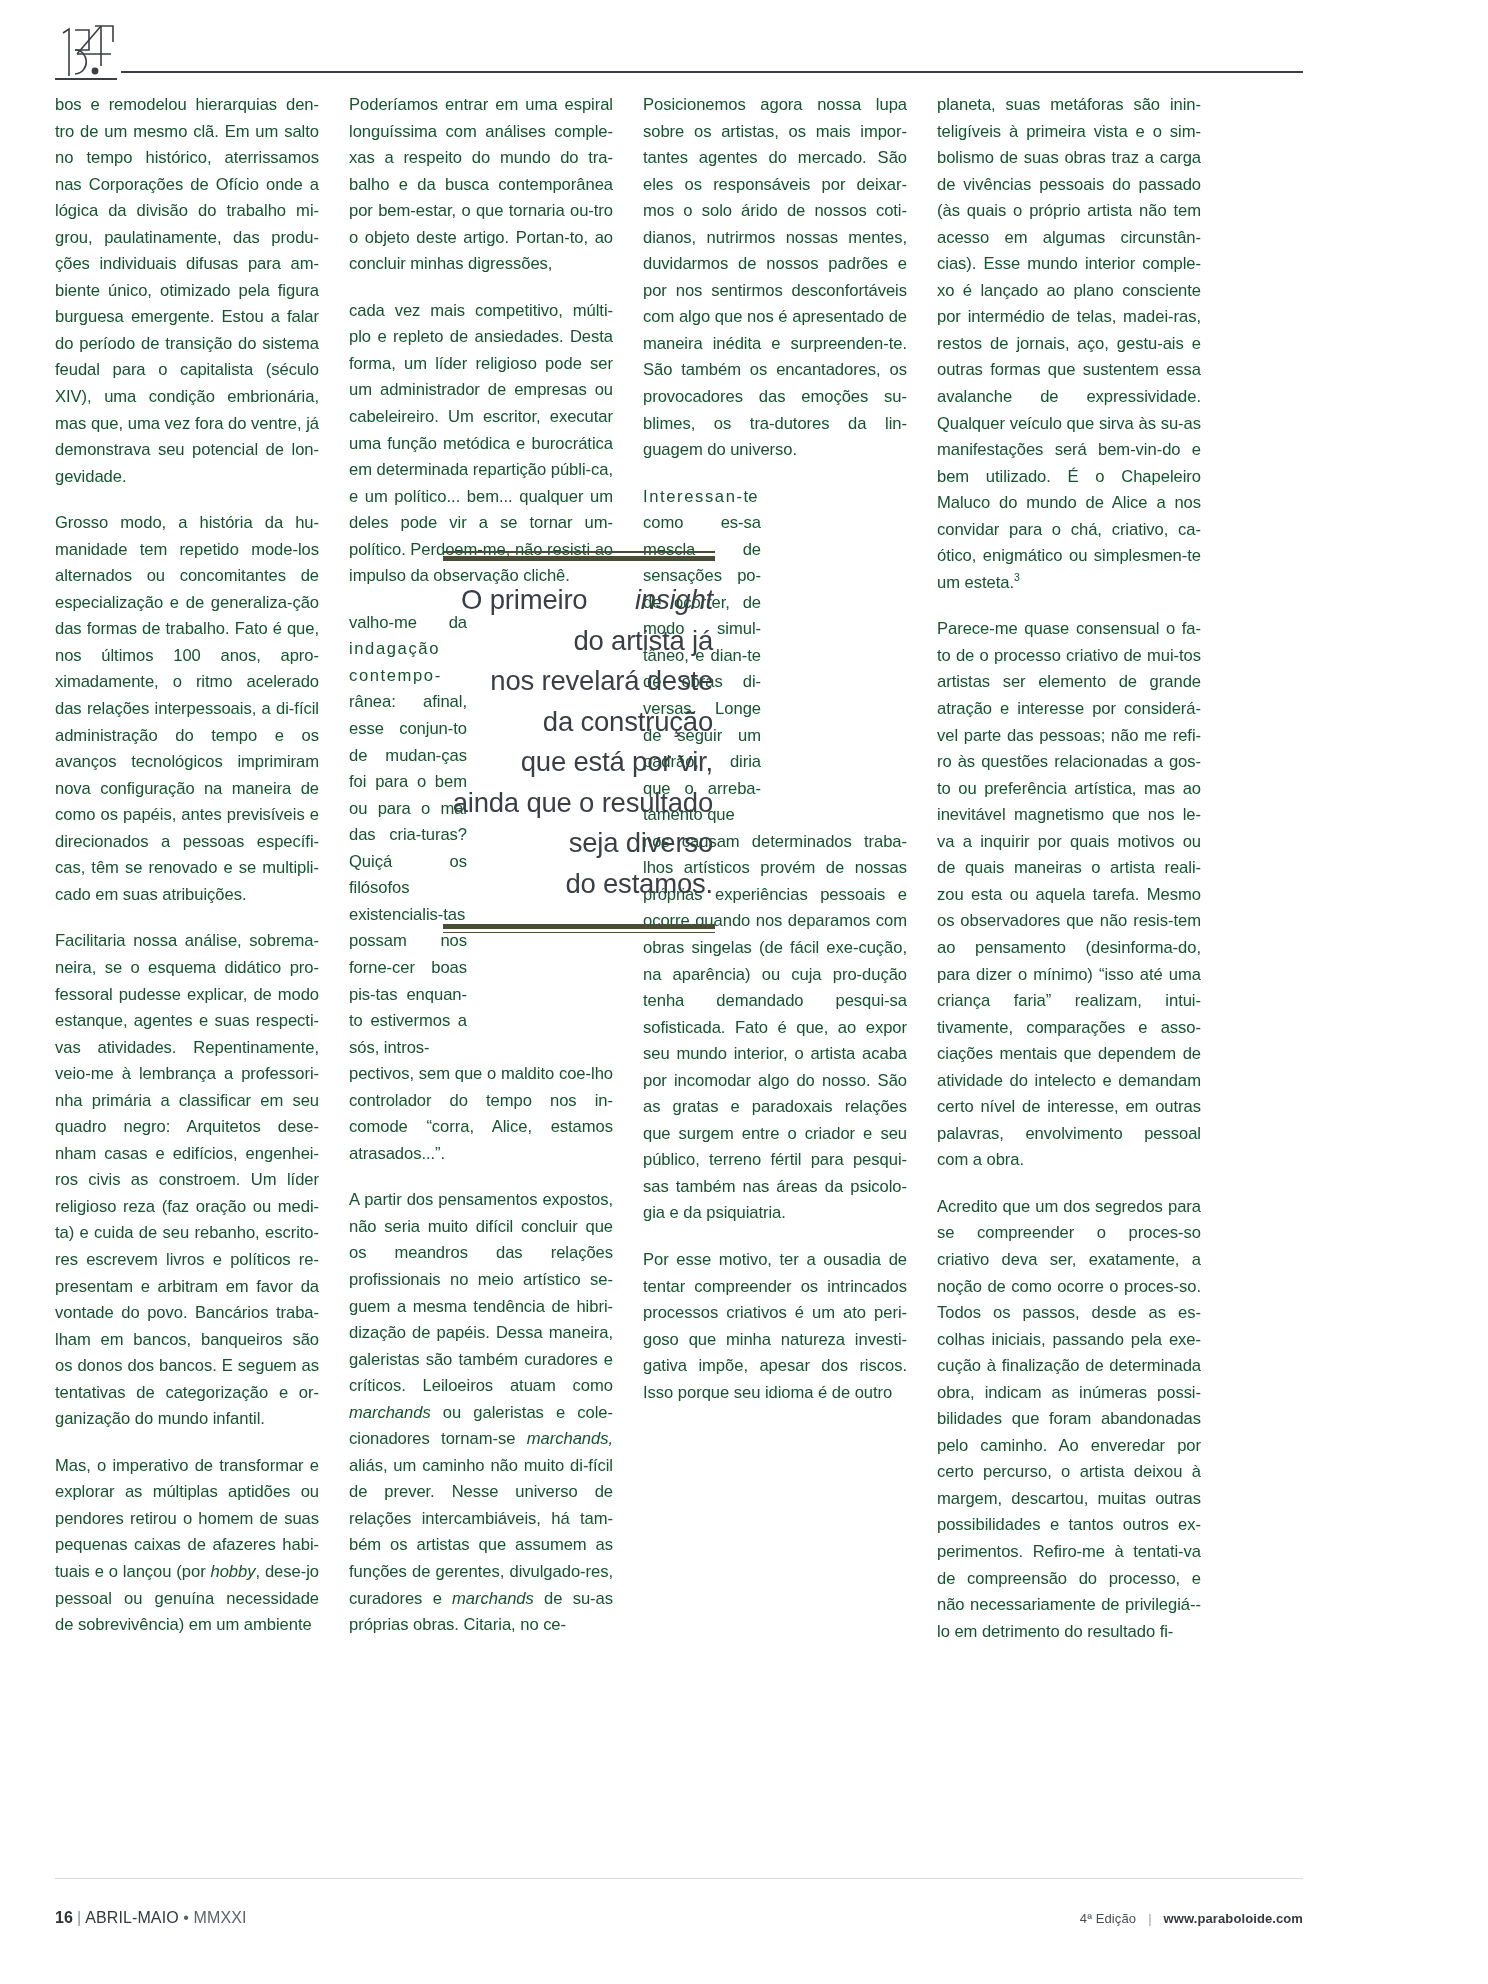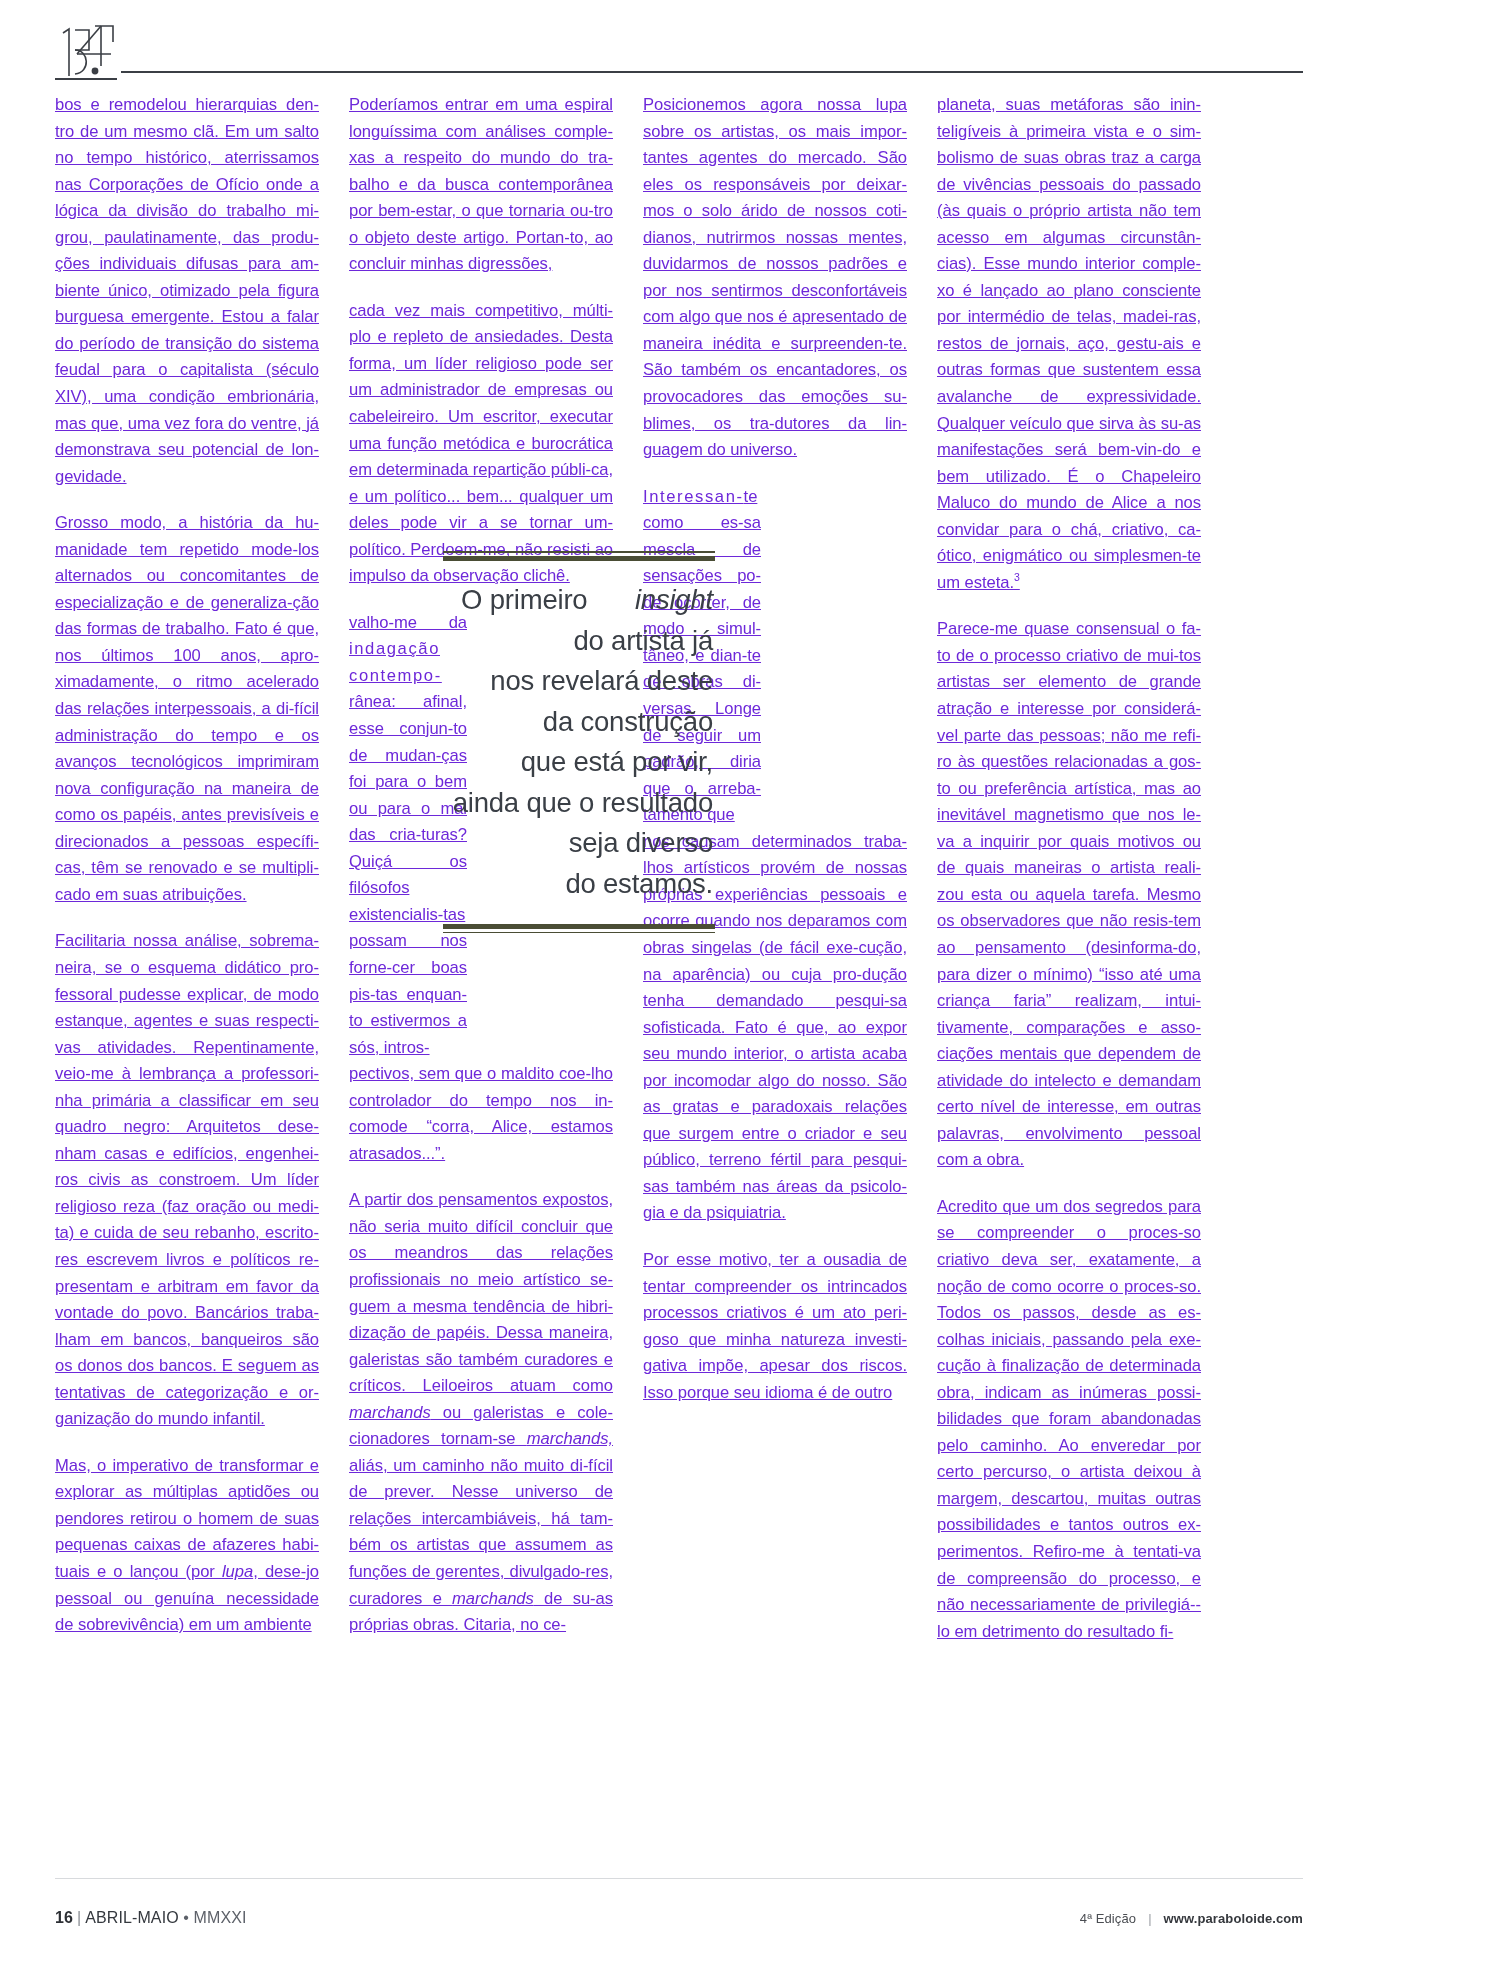--- a/index.html
+++ b/index.html
@@ -61,26 +61,25 @@
     gap: 30px;
   }
   .col {
     width: 264px;
     position: relative;
   }
   .col p {
     margin: 0 0 20px 0;
     font-size: 16.6px;
     line-height: 26.55px;
-    color: #6d28d9;
+    color: #14532d;
     text-align: justify;
     text-justify: inter-word;
     hyphens: manual;
     letter-spacing: -0.05px;
-    text-decoration: underline;
   }
   .col p:last-child { margin-bottom: 0; }
   .col p i, .col p em { font-style: italic; }
   sup {
     font-size: 10.5px;
     vertical-align: super;
     line-height: 0;
   }
 
   
@@ -227,21 +226,21 @@
     <div class="head-rule"></div>
     <div class="head-rule-under"></div>
   </div>
 
   <div class="cols">
 
     <div class="col">
       <p>bos e remodelou hierarquias den-tro de um mesmo clã. Em um salto no tempo histórico, aterrissamos nas Corporações de Ofício onde a lógica da divisão do trabalho mi-grou, paulatinamente, das produ-ções individuais difusas para am-biente único, otimizado pela figura burguesa emergente. Estou a falar do período de transição do sistema feudal para o capitalista (século XIV), uma condição embrionária, mas que, uma vez fora do ventre, já demonstrava seu potencial de lon-gevidade.</p>
       <p>Grosso modo, a história da hu-manidade tem repetido mode-los alternados ou concomitantes de especialização e de generaliza-ção das formas de trabalho. Fato é que, nos últimos 100 anos, apro-ximadamente, o ritmo acelerado das relações interpessoais, a di-fícil administração do tempo e os avanços tecnológicos imprimiram nova configuração na maneira de como os papéis, antes previsíveis e direcionados a pessoas específi-cas, têm se renovado e se multipli-cado em suas atribuições.</p>
       <p>Facilitaria nossa análise, sobrema-neira, se o esquema didático pro-fessoral pudesse explicar, de modo estanque, agentes e suas respecti-vas atividades. Repentinamente, veio-me à lembrança a professori-nha primária a classificar em seu quadro negro: Arquitetos dese-nham casas e edifícios, engenhei-ros civis as constroem. Um líder religioso reza (faz oração ou medi-ta) e cuida de seu rebanho, escrito-res escrevem livros e políticos re-presentam e arbitram em favor da vontade do povo. Bancários traba-lham em bancos, banqueiros são os donos dos bancos. E seguem as tentativas de categorização e or-ganização do mundo infantil.</p>
-      <p>Mas, o imperativo de transformar e explorar as múltiplas aptidões ou pendores retirou o homem de suas pequenas caixas de afazeres habi-tuais e o lançou (por <i>lupa</i>, dese-jo pessoal ou genuína necessidade de sobrevivência) em um ambiente</p>
+      <p>Mas, o imperativo de transformar e explorar as múltiplas aptidões ou pendores retirou o homem de suas pequenas caixas de afazeres habi-tuais e o lançou (por <i>hobby</i>, dese-jo pessoal ou genuína necessidade de sobrevivência) em um ambiente</p>
     </div>
 
     <div class="col">
       <p>Poderíamos entrar em uma espiral longuíssima com análises comple-xas a respeito do mundo do tra-balho e da busca contemporânea por bem-estar, o que tornaria ou-tro o objeto deste artigo. Portan-to, ao concluir minhas digressões,</p>
       <p>cada vez mais competitivo, múlti-plo e repleto de ansiedades. Desta forma, um líder religioso pode ser um administrador de empresas ou cabeleireiro. Um escritor, executar uma função metódica e burocrática em determinada repartição públi-ca, e um político... bem... qualquer um deles pode vir a se tornar um-político. Perdoem-me, não resisti ao impulso da observação clichê.</p>
       <div class="runaround-narrow">
         <p>valho-me da <span class="wide-letterspace">indagação contempo-</span>rânea: afinal, esse conjun-to de mudan-ças foi para o bem ou para o mal das cria-turas? Quiçá os filósofos existencialis-tas possam nos forne-cer boas pis-tas enquan-to estivermos a sós, intros-</p>
       </div>
       <p>pectivos, sem que o maldito coe-lho controlador do tempo nos in-comode “corra, Alice, estamos atrasados...”.</p>
       <p>A partir dos pensamentos expostos, não seria muito difícil concluir que os meandros das relações profissionais no meio artístico se-guem a mesma tendência de hibri-dização de papéis. Dessa maneira, galeristas são também curadores e críticos. Leiloeiros atuam como <i>marchands</i> ou galeristas e cole-cionadores tornam-se <i>marchands,</i> aliás, um caminho não muito di-fícil de prever. Nesse universo de relações intercambiáveis, há tam-bém os artistas que assumem as funções de gerentes, divulgado-res, curadores e <i>marchands</i> de su-as próprias obras. Citaria, no ce-</p>

